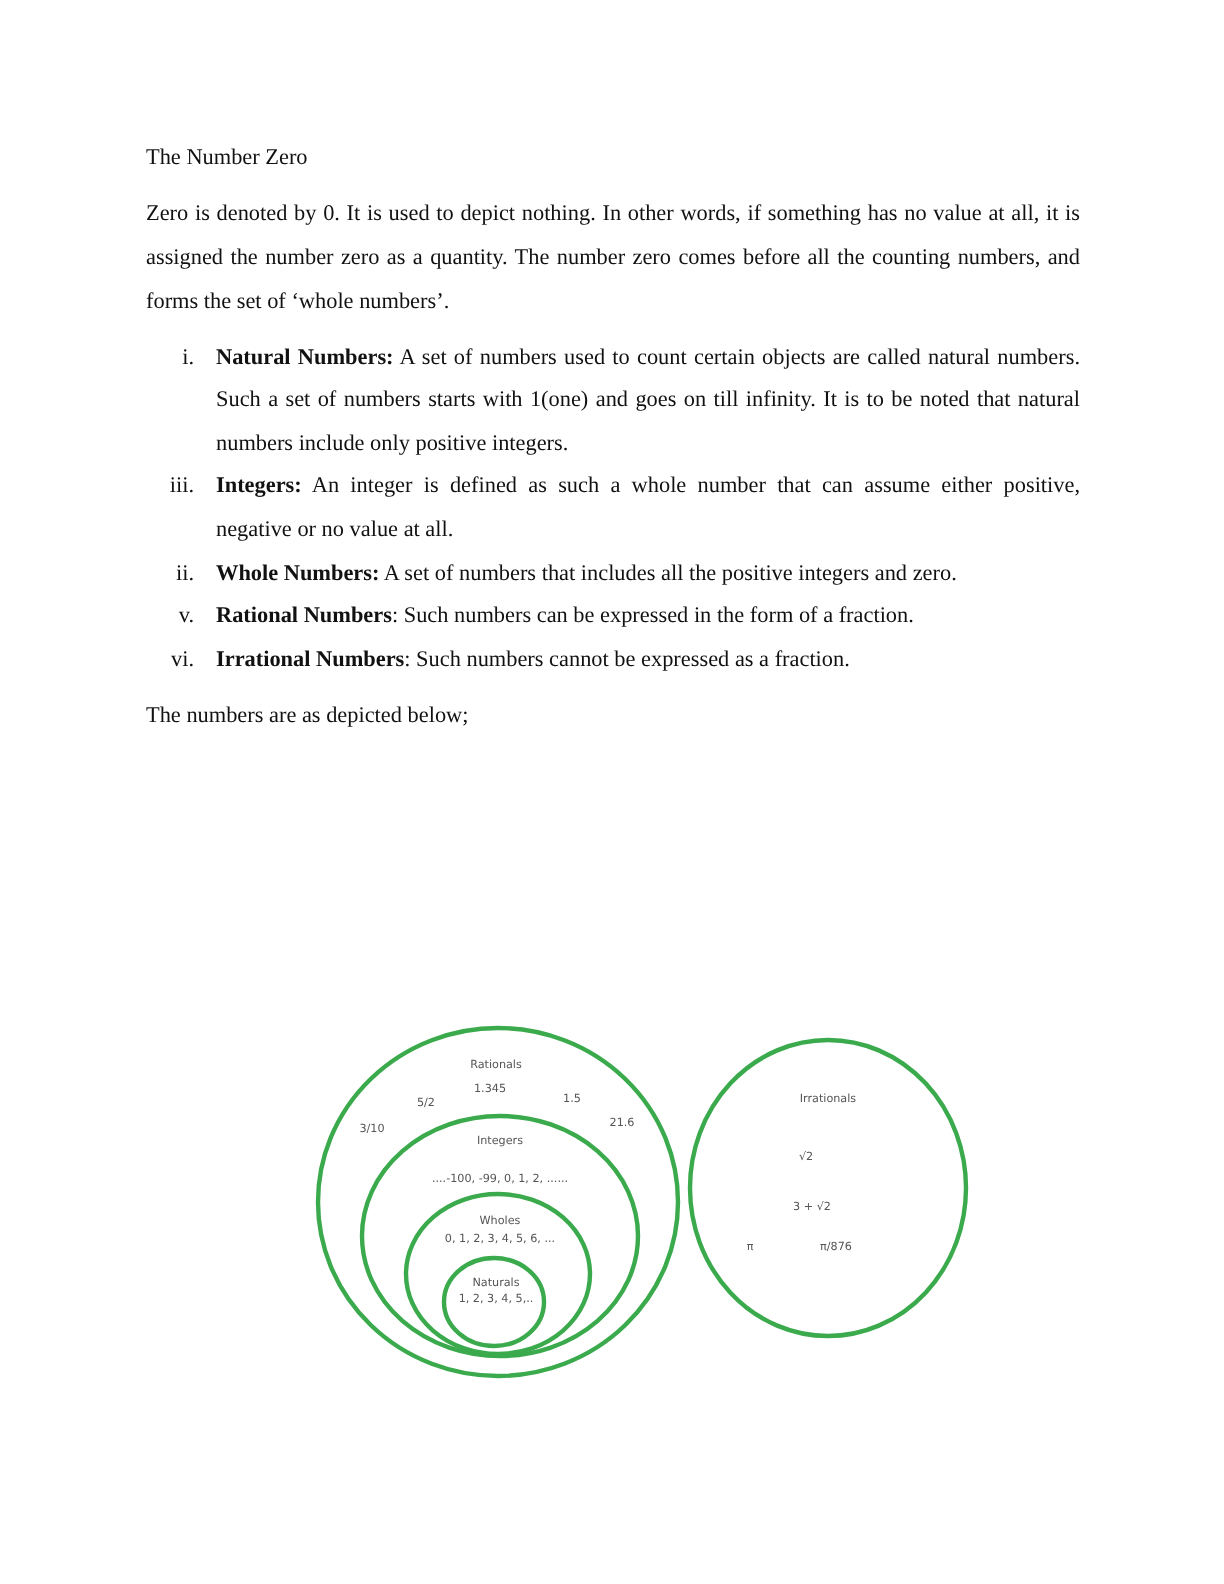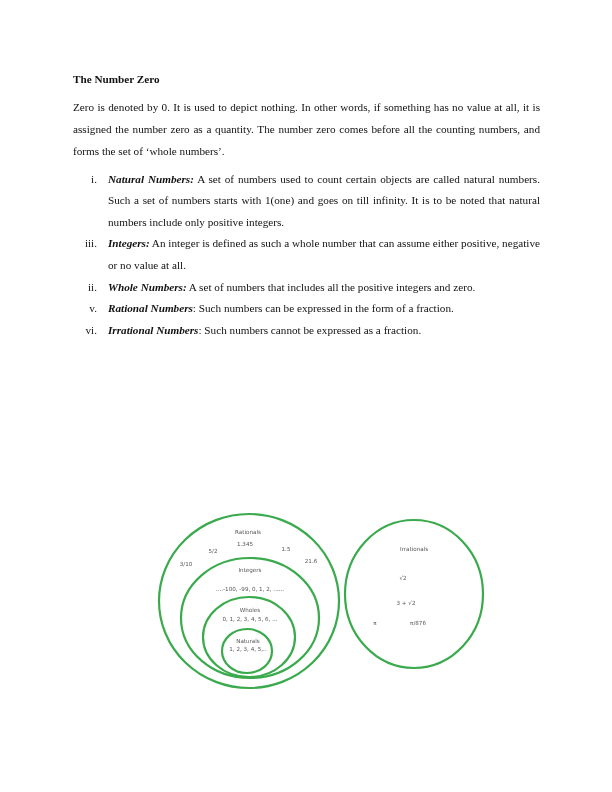--- a/index.html
+++ b/index.html
@@ -1,26 +1,26 @@
 <!DOCTYPE html>
 <html><head>
 <meta charset="utf-8">
 <style>
   html, body { margin: 0; padding: 0; background: #ffffff; }
   body { width: 612px; height: 792px; position: relative; overflow: hidden;
          font-family: "Liberation Serif", serif; color: #111; }
   .page { position: absolute; left: 73px; top: 68px; width: 467px; }
   p { margin: 0; font-size: 11.2px; line-height: 22.2px; text-align: justify; }
   .para { margin-bottom: 6px; }
-  h3 { margin: 0 0 6px 0; font-size: 11.2px; line-height: 22px; font-weight: bold; }
+  h3 { margin: 0 0 6px 0; font-size: 11.2px; line-height: 22px; font-weight: normal; }
   ol.roman { list-style: none; margin: 0 0 6px 0; padding: 0; }
   ol.roman li { position: relative; padding-left: 35px; font-size: 11.2px;
                 line-height: 21.6px; text-align: justify; }
   ol.roman li .num { position: absolute; left: 0; width: 24px; text-align: right; }
-  ol.roman li .term { font-weight: bold; font-style: italic; }
+  ol.roman li .term { font-weight: bold; }
   .diagram { position: absolute; left: 0; top: 0; width: 612px; height: 792px; pointer-events: none; }
   .diagram svg { width: 612px; height: 792px; }
   .dlabel { font-family: "DejaVu Sans", sans-serif; font-size: 5.6px; fill: #555; }
 </style>
 </head>
 <body>
 
 <div class="page">
 
   <h3>The Number Zero</h3>
@@ -36,20 +36,21 @@
     <li>
       <span class="num">ii.</span><span class="term">Whole Numbers:</span><span> A set of numbers that includes all the positive integers and zero.</span>
     </li>
     <li>
       <span class="num">v.</span><span class="term">Rational Numbers</span><span>: Such numbers can be expressed in the form of a fraction.</span>
     </li>
     <li>
       <span class="num">vi.</span><span class="term">Irrational Numbers</span><span>: Such numbers cannot be expressed as a fraction.</span>
     </li>
   </ol>
+  <p>The numbers are as depicted below;</p>
 </div>
 
 <div class="diagram">
   <svg viewBox="0 0 612 792" xmlns="http://www.w3.org/2000/svg">
     <g fill="none" stroke="#3aaa4c" stroke-width="2.2">
       <ellipse cx="249" cy="601" rx="90" ry="87"></ellipse>
       <ellipse cx="250" cy="618" rx="69" ry="60"></ellipse>
       <ellipse cx="249" cy="637" rx="46" ry="40"></ellipse>
       <ellipse cx="247" cy="651" rx="25" ry="22"></ellipse>
       <ellipse cx="414" cy="594" rx="69" ry="74"></ellipse>

